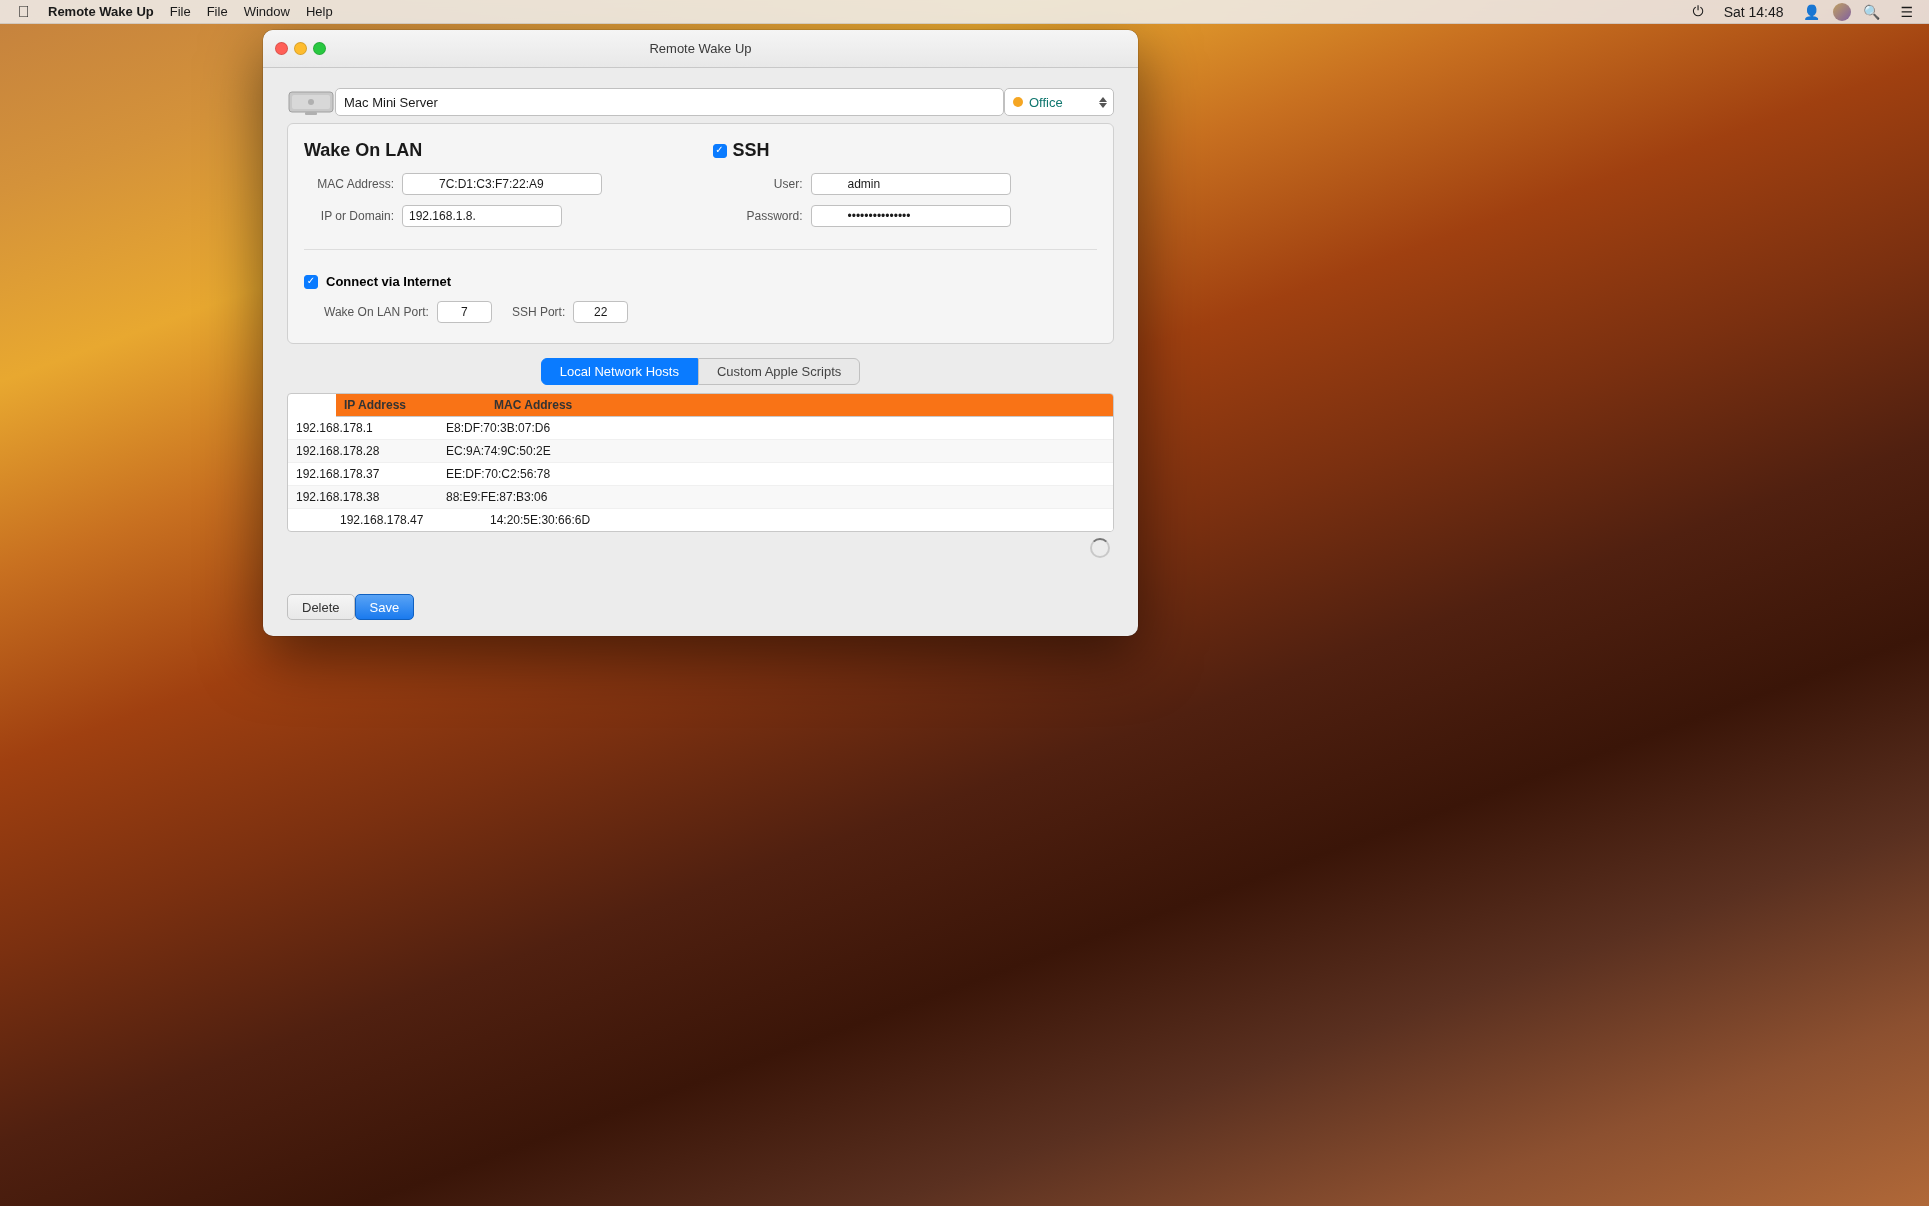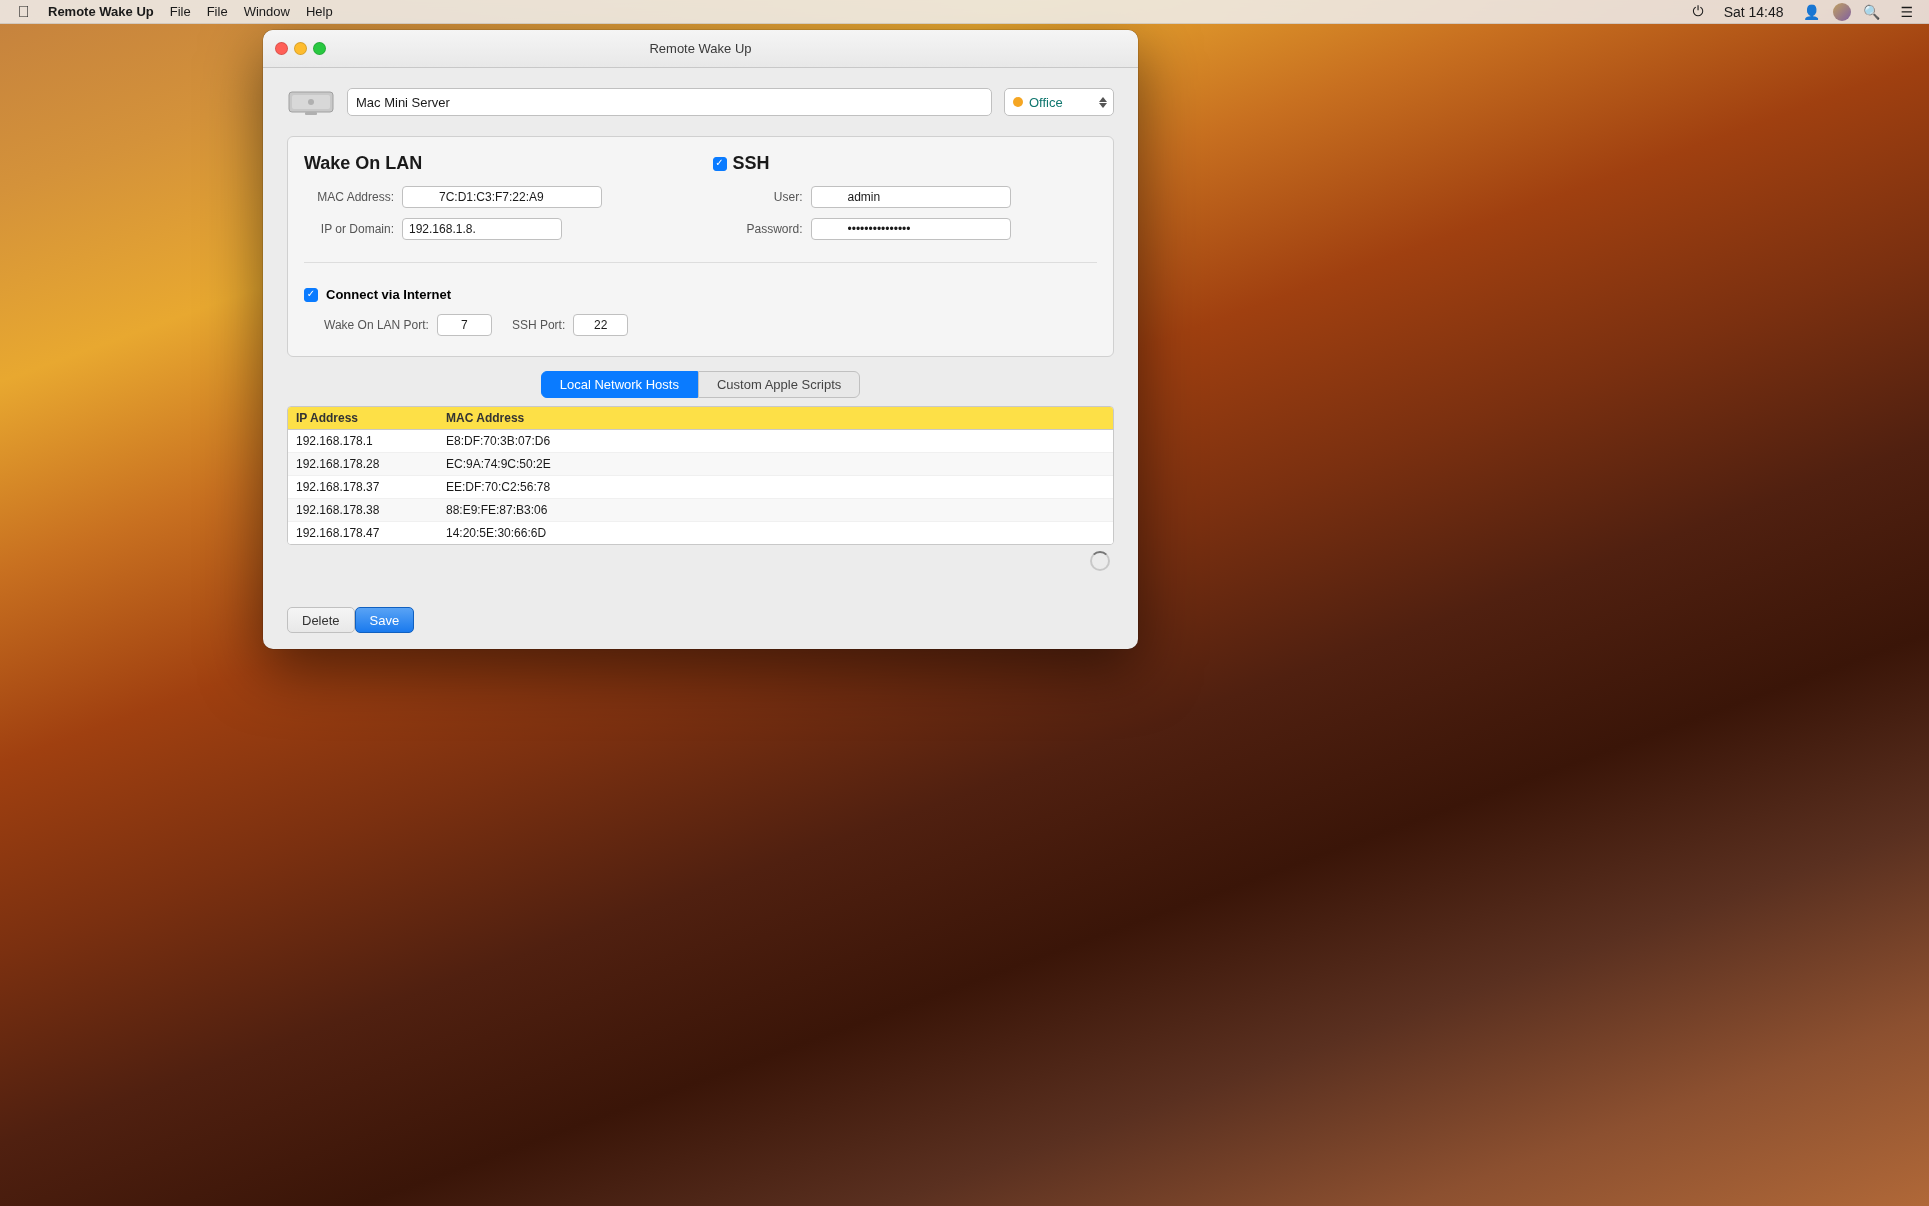--- a/index.html
+++ b/index.html
@@ -123,22 +123,21 @@
 
     
     .window-content {
       padding: 20px 24px 20px;
     }
 
     
     .top-row {
       display: flex;
       align-items: center;
-      gap: 12px;
-      margin-bottom: 20px;
+      margin-bottom: 7px;
     }
 
     .device-icon {
       width: 48px;
       height: 28px;
       flex-shrink: 0;
     }
 
     .device-icon svg {
       width: 100%;
@@ -368,41 +367,42 @@
     .hosts-table {
       background: white;
       border: 1px solid #c8c8c8;
       border-radius: 4px;
       overflow: hidden;
       width: 100%;
     }
 
     .table-header {
       display: flex;
-      background: #fde047;
+      background: #f97316;
       border-bottom: 1px solid #c8c8c8;
       padding: 4px 8px;
+      margin-left: 48px;
     }
 
     .table-col-header {
       font-size: 12px;
       font-weight: 600;
       color: #333;
     }
 
     .col-ip { flex: 0 0 150px; }
     .col-mac { flex: 1; }
 
     .table-row {
       display: flex;
       padding: 4px 8px;
       border-bottom: 1px solid #f0f0f0;
     }
 
-    .table-row:last-child { border-bottom: none; }
+    .table-row:last-child { border-bottom: none; margin-left: 44px; }
 
     .table-row:nth-child(odd) { background: white; }
     .table-row:nth-child(even) { background: #f8f8f8; }
 
     .table-cell {
       font-size: 12px;
       color: #1a1a1a;
     }
 
     .table-body-scroll {

